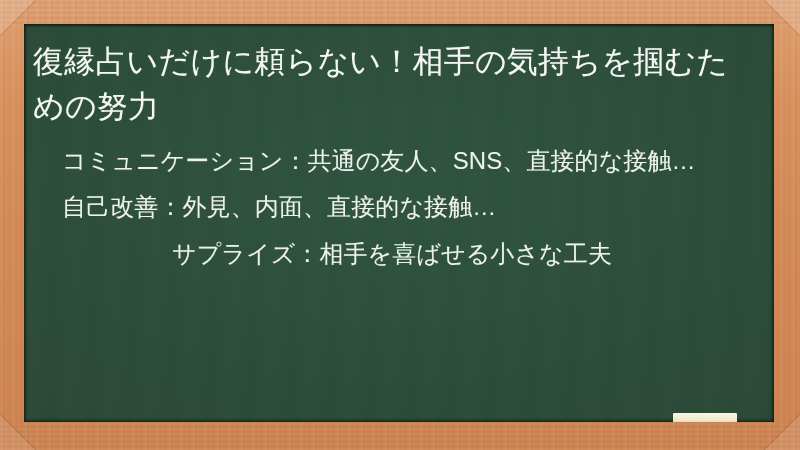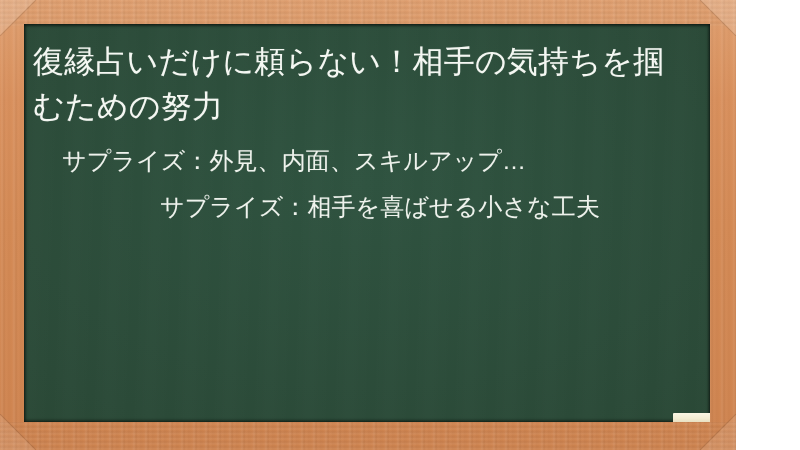--- a/index.html
+++ b/index.html
@@ -8,21 +8,21 @@
     padding: 0;
     background: #ffffff;
   }
   body {
     font-family: "Liberation Sans", "DejaVu Sans", sans-serif;
   }
 
   
   .chalkboard-card {
     position: relative;
-    width: 736px;
+    width: 800px;
     height: 450px;
     overflow: hidden;
     box-sizing: border-box;
     background: #d98f5c;
   }
 
   
   .frame-wood {
     position: absolute;
     inset: 0;
@@ -167,21 +167,22 @@
   <div class="miter br"></div>
 
   <div class="board">
     <div class="board-texture"></div>
 
     <div class="board-content">
 
       <h1 class="board-title">復縁占いだけに頼らない！相手の気持ちを掴むための努力</h1>
 
       <ul class="board-list">
-        <li class="board-list-item">サプライズ：外見、内面、スキルアップ…</li>
+        <li class="board-list-item">コミュニケーション：共通の友人、SNS、直接的な接触…</li>
+        <li class="board-list-item">自己改善：外見、内面、直接的な接触…</li>
         <li class="board-list-item">サプライズ：相手を喜ばせる小さな工夫</li>
       </ul>
 
     </div>
 
     <div class="chalk-stick"></div>
   </div>
 
 </div>
 

